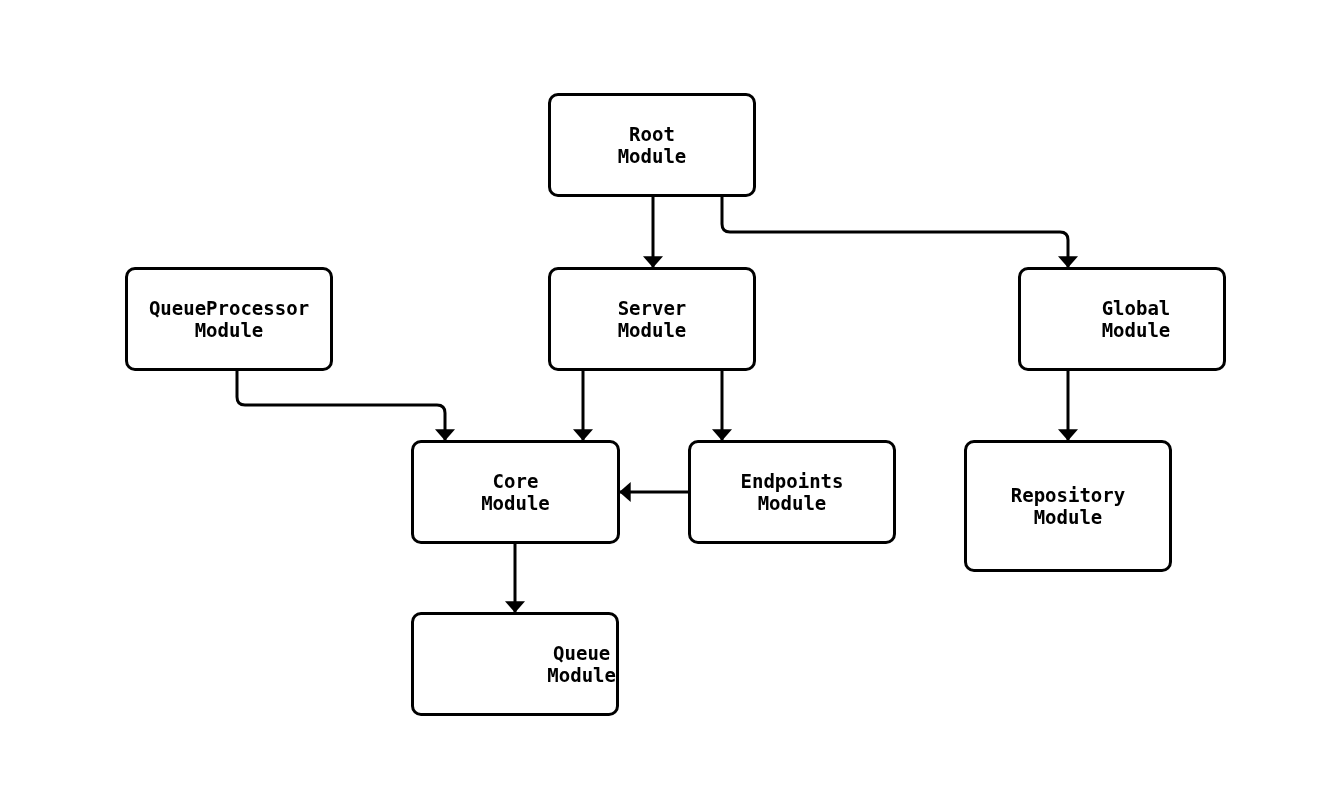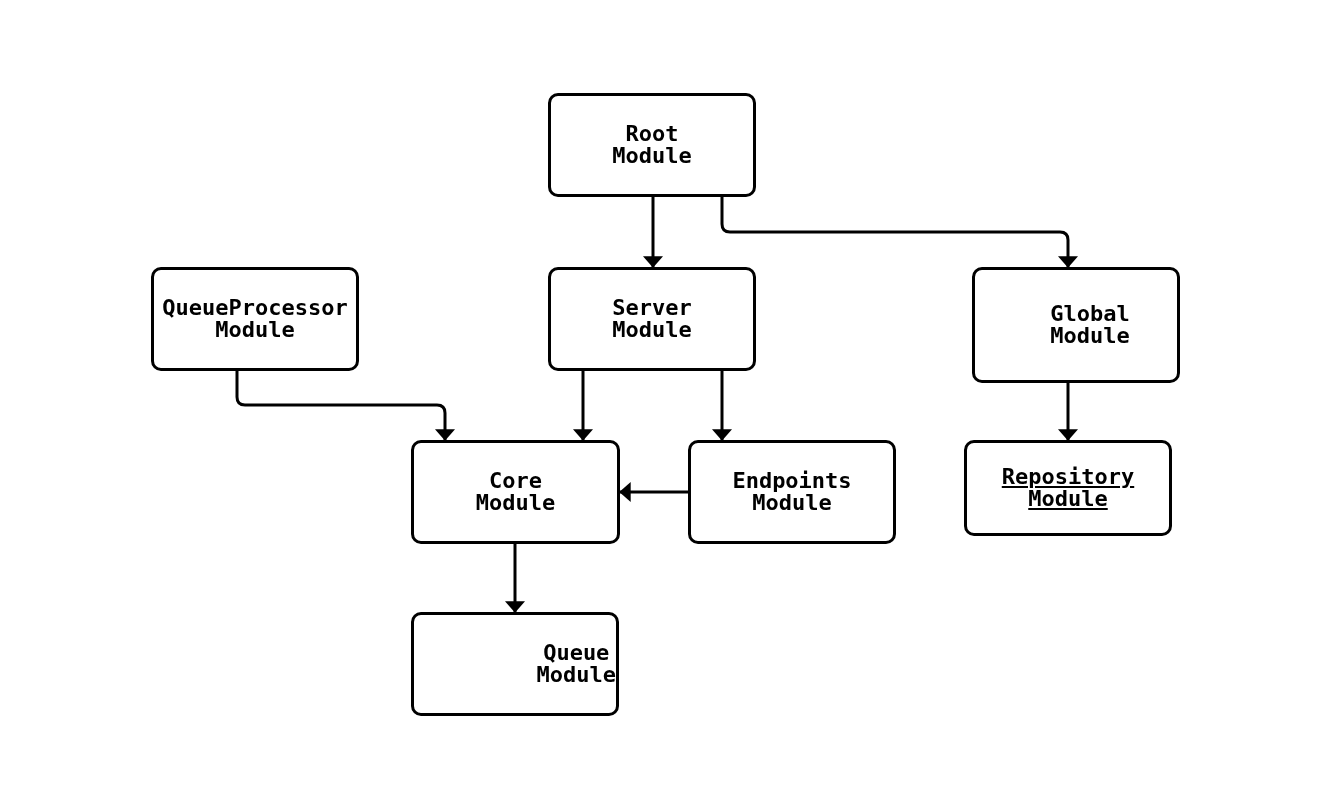--- a/index.html
+++ b/index.html
@@ -30,21 +30,21 @@
     border-radius: 10px;
     background: var(--node-fill, #ffffff);
     display: flex;
     align-items: center;
     justify-content: center;
     text-align: center;
   }
   .node-label {
     white-space: pre-line;
     font-weight: bold;
-    font-size: 22px;
+    font-size: 19px;
     line-height: 22px;
     letter-spacing: 0;
     color: var(--text-color, #000000);
   }
 </style>
 </head>
 <body style="background: rgb(255, 255, 255);">
 
 <div class="canvas">
 
@@ -64,46 +64,46 @@
         <path d="M1068,371 L1068,440" fill="none" stroke="#000000" stroke-width="3" marker-end="url(#arrowhead)"></path>
         <path d="M515,544 L515,612" fill="none" stroke="#000000" stroke-width="3" marker-end="url(#arrowhead)"></path>
       </g>
   </svg>
 
   <div class="node" style="left: 548px; top: 93px; width: 208px; height: 104px;">
     <span class="node-label">Root
 Module</span>
   </div>
 
-  <div class="node" style="left: 151px; top: 267px; width: 208px; height: 104px;">
+  <div class="node" style="left: 125px; top: 267px; width: 208px; height: 104px;">
     <span class="node-label">QueueProcessor
 Module</span>
   </div>
 
   <div class="node" style="left: 548px; top: 267px; width: 208px; height: 104px; text-align: center;">
     <span class="node-label">Server
 Module</span>
   </div>
 
-  <div class="node" style="left: 972px; top: 267px; width: 208px; height: 116px; padding-left: 28px;">
+  <div class="node" style="left: 1018px; top: 267px; width: 208px; height: 104px; padding-left: 28px;">
     <span class="node-label">Global
 Module</span>
   </div>
 
   <div class="node" style="left: 411px; top: 440px; width: 209px; height: 104px; align-items: center;">
     <span class="node-label">Core
 Module</span>
   </div>
 
   <div class="node" style="left: 688px; top: 440px; width: 208px; height: 104px;">
     <span class="node-label">Endpoints
 Module</span>
   </div>
 
-  <div class="node" style="left: 964px; top: 440px; width: 208px; height: 96px; text-decoration: underline;">
+  <div class="node" style="left: 964px; top: 440px; width: 208px; height: 132px;">
     <span class="node-label">Repository
 Module</span>
   </div>
 
   <div class="node" style="left: 411px; top: 612px; width: 208px; height: 104px; justify-content: flex-end;">
     <span class="node-label">Queue
 Module</span>
   </div>
 
 </div>

